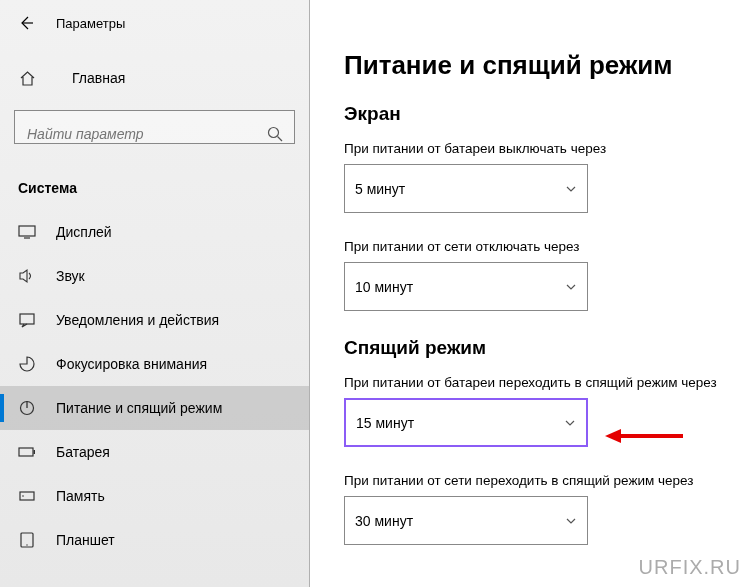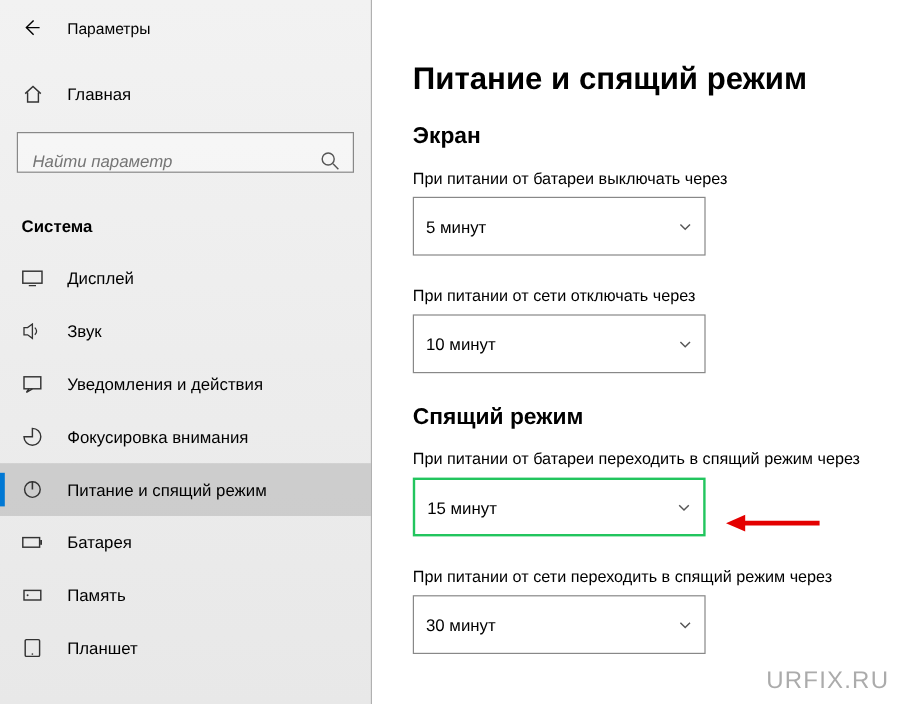--- a/index.html
+++ b/index.html
@@ -29,21 +29,21 @@
     padding-left: 18px;
     gap: 22px;
   }
   .back-arrow svg { display: block; }
   .title { font-size: 13px; color: #000; }
   .home-row {
     display: flex;
     align-items: center;
     height: 40px;
     padding-left: 18px;
-    gap: 20px;
+    gap: 36px;
     margin-top: 12px;
   }
   .searchbox {
     margin: 12px 14px 0 14px;
     height: 34px;
     background: rgba(255,255,255,0.4);
     border: 1px solid #888;
     display: flex;
     align-items: flex-end;
     padding: 0 10px;
@@ -126,21 +126,21 @@
     background: #fff;
     display: flex;
     align-items: center;
     padding: 0 10px;
     justify-content: space-between;
     font-size: 14px;
     margin-bottom: 26px;
     position: relative;
   }
   .dropdown.highlight {
-    border: 2px solid #22c55e;
+    border: 2px solid #8b5cf6;
   }
   .chev svg { display: block; }
   .arrow-anno {
     position: absolute;
     left: 605px;
     top: 426px;
     pointer-events: none;
   }
   .watermark {
     position: absolute;

